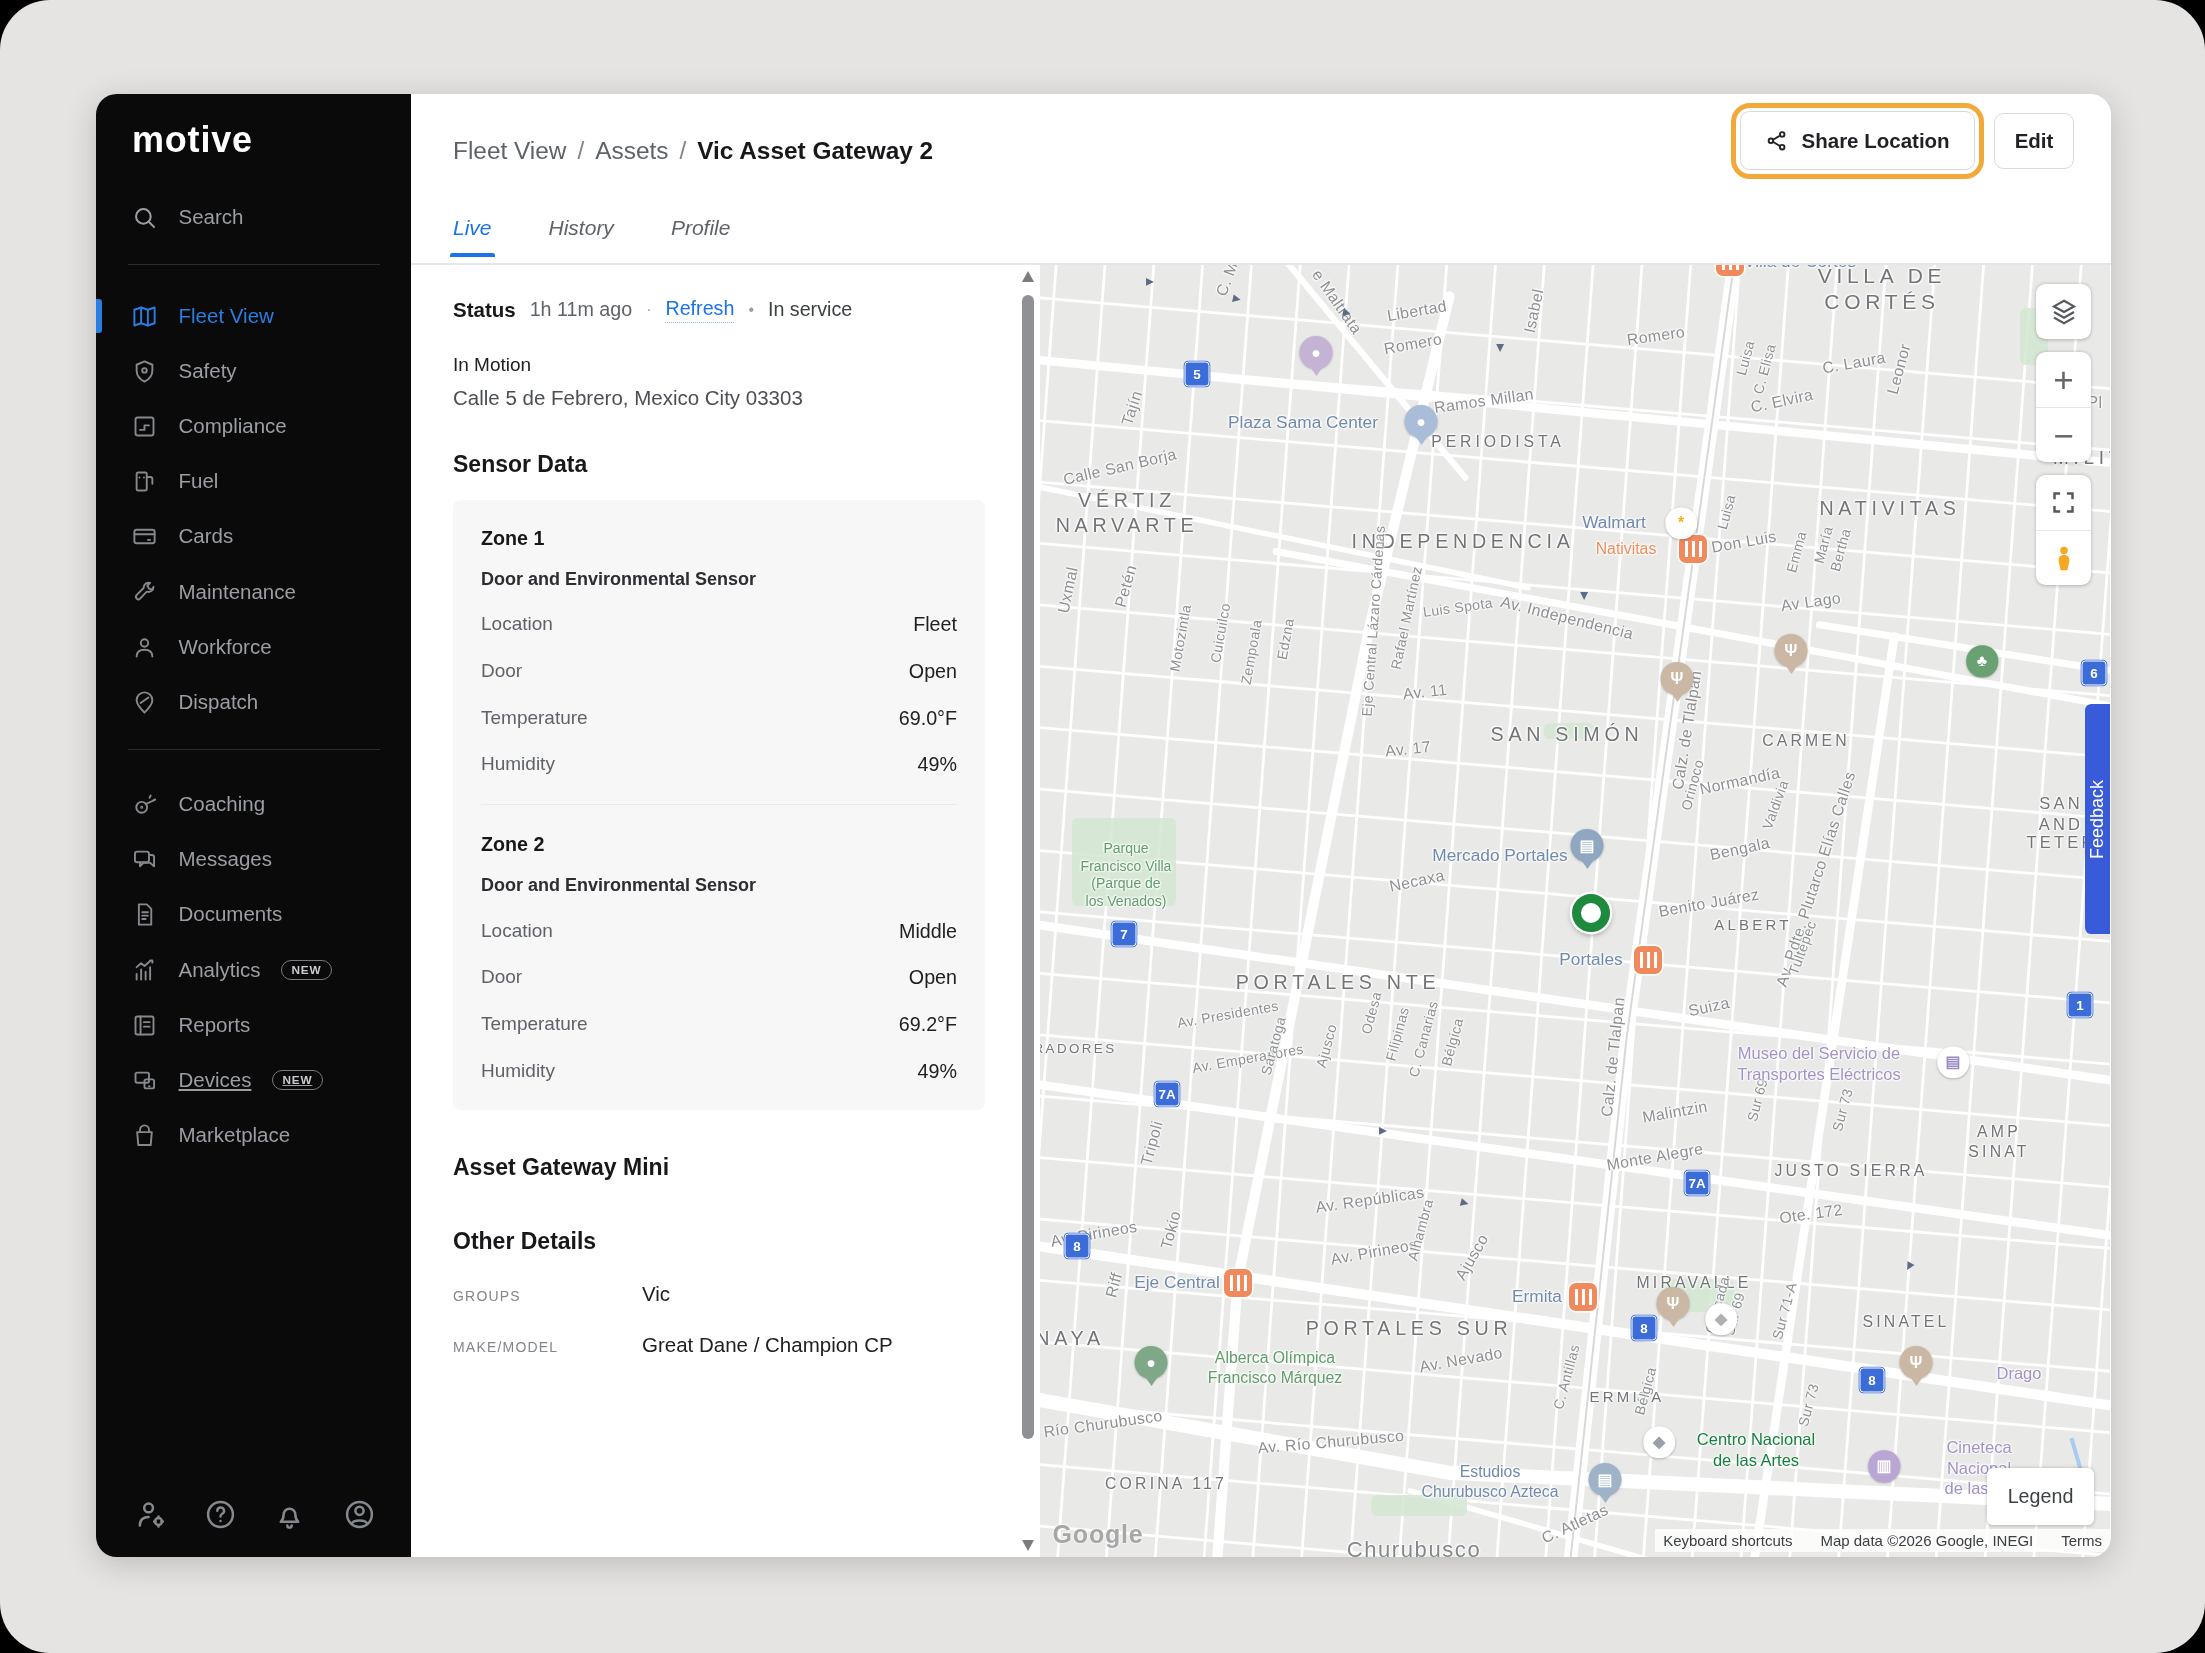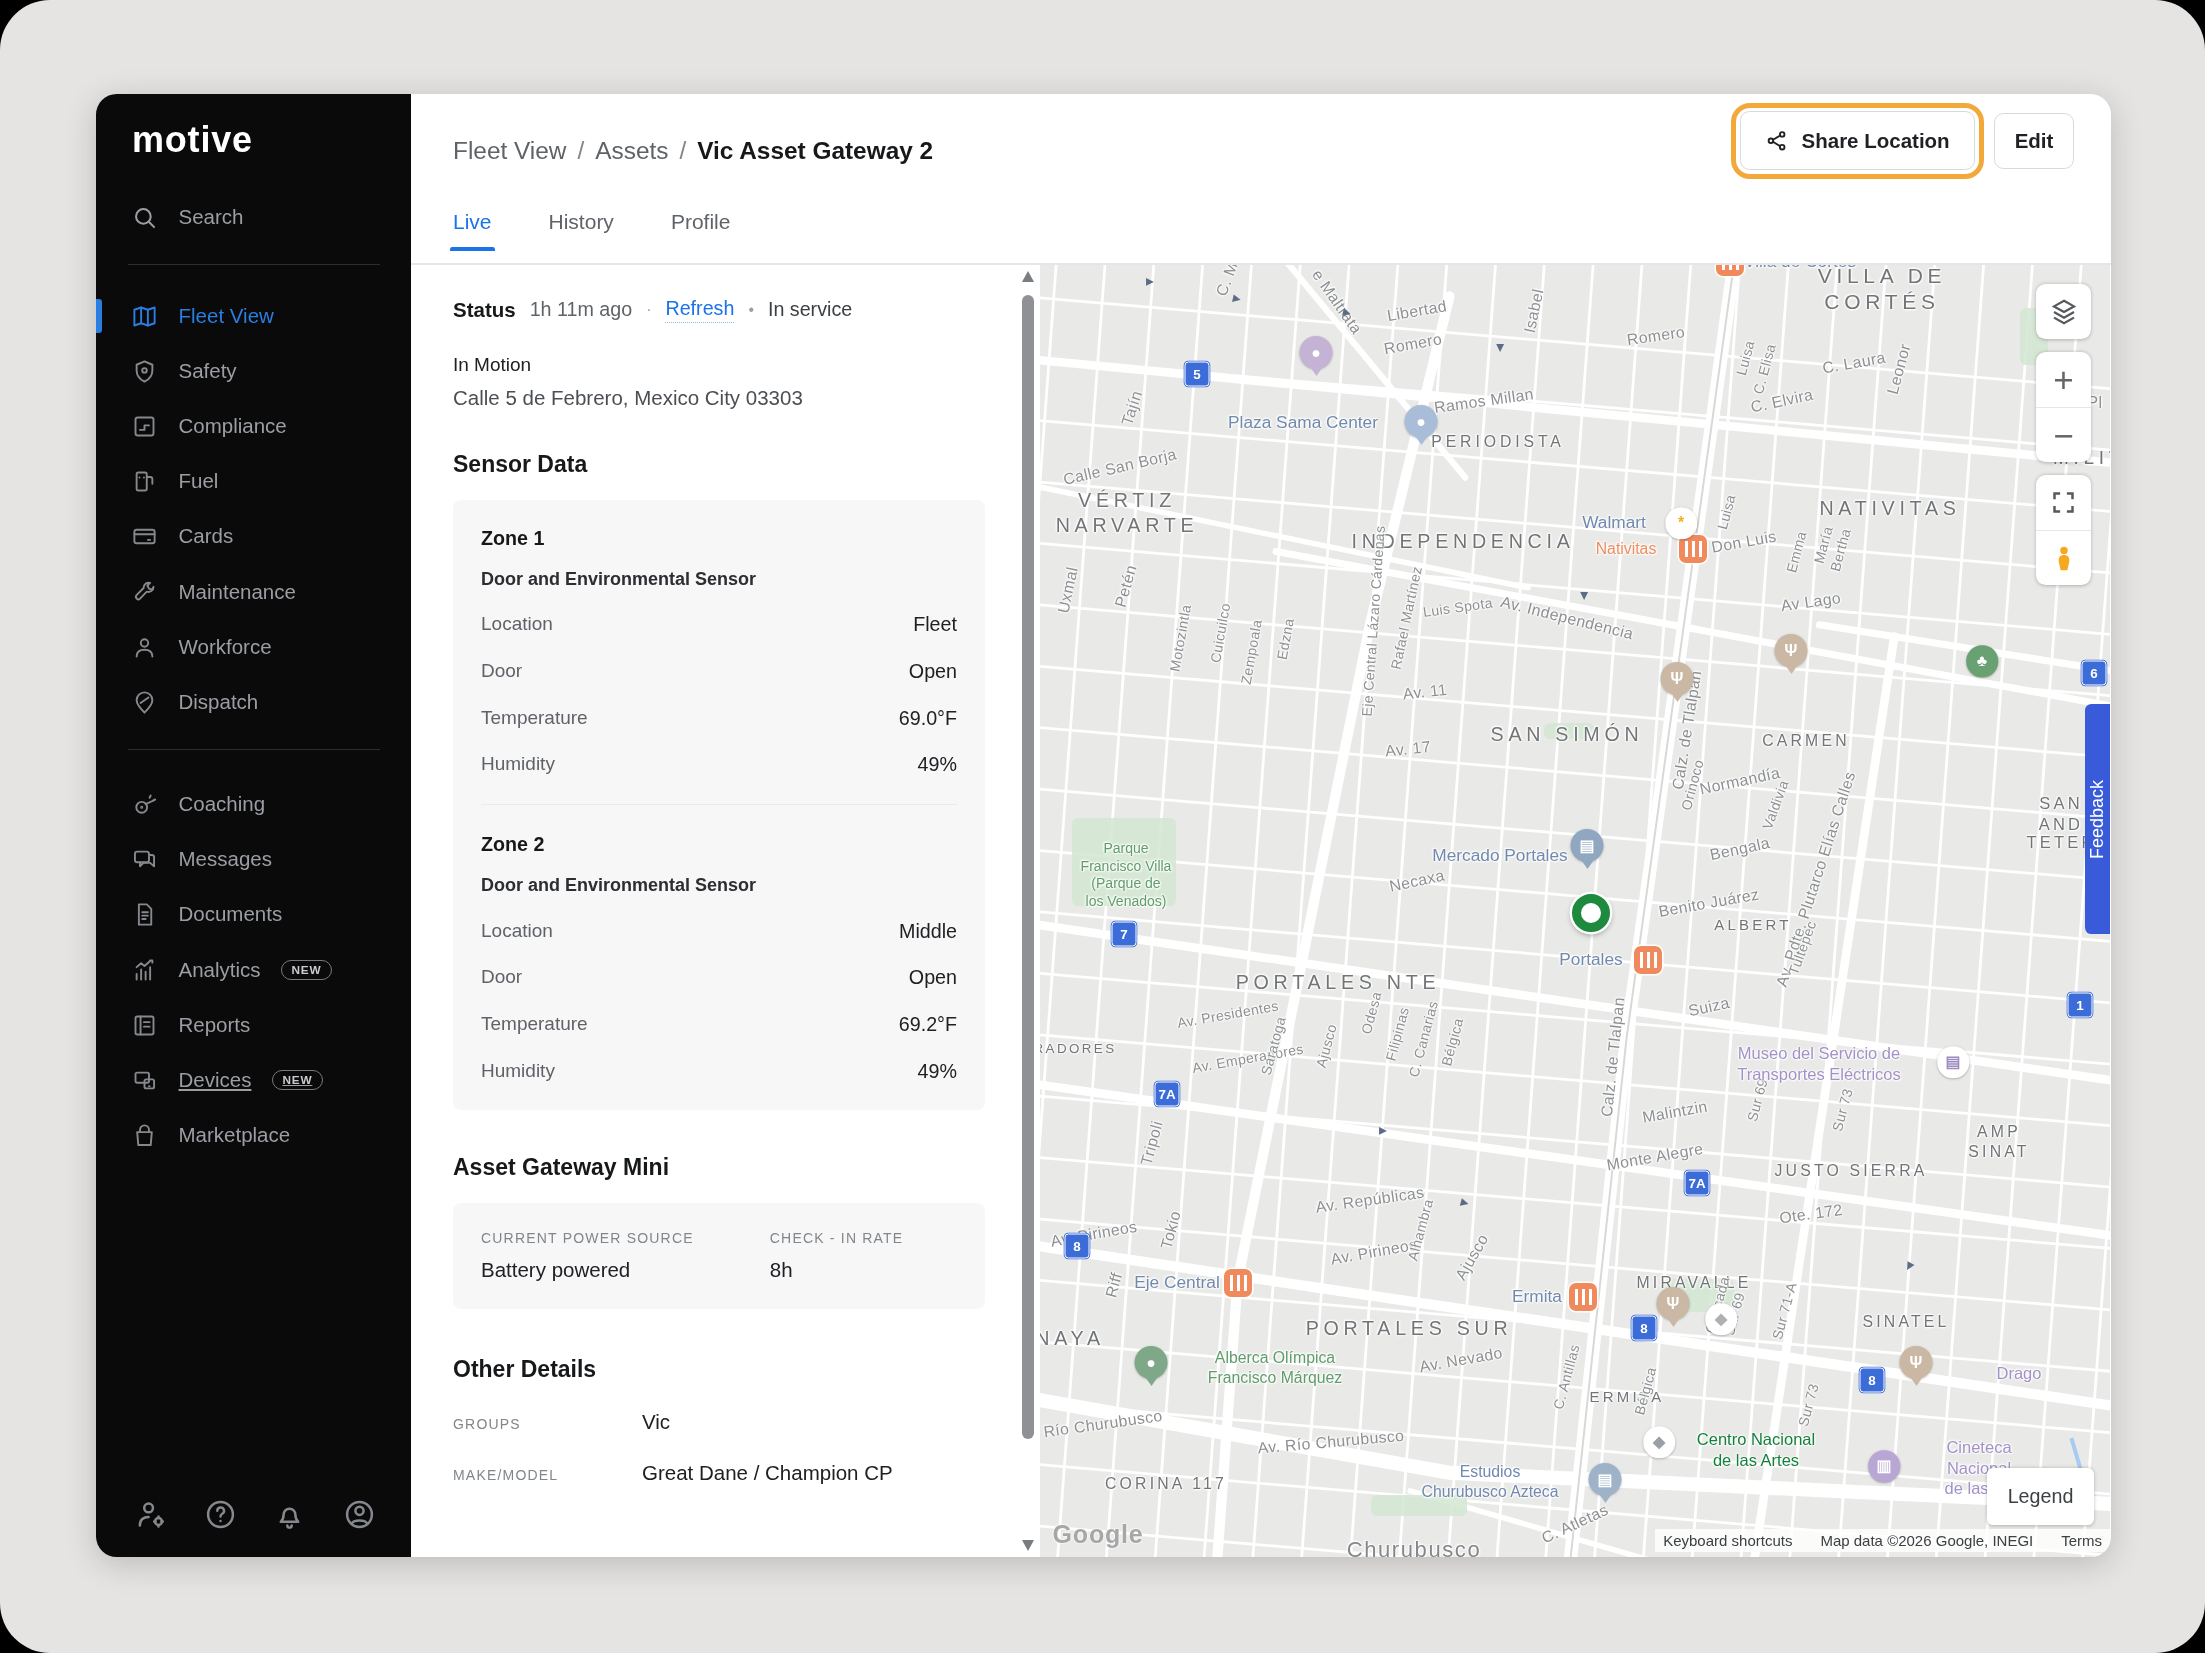--- a/index.html
+++ b/index.html
@@ -24,21 +24,21 @@
   .crumbs { position:absolute; left:357px; top:43px; font-size:24.4px; color:#5f6368; }
   .crumbs .sep { margin:0 11px; color:#80868b; }
   .crumbs .title { color:#17181a; font-weight:bold; }
   .hl-ring { position:absolute; left:1635px; top:8.7px; width:253px; height:76px; border:5.5px solid #f3a93a; border-radius:19px; display:flex; align-items:center; justify-content:center; }
   .btn { background:#fff; border:1.6px solid #d7d9dc; border-radius:9.5px; font-size:20.5px; font-weight:bold; color:#1f2124; display:flex; align-items:center; justify-content:center; gap:12.6px; cursor:pointer; }
   .share-btn { width:235px; height:59px; }
   .share-btn svg { width:23.6px; height:23.6px; }
   .edit-btn { position:absolute; left:1898px; top:19px; width:80px; height:56px; }
 
   
-  .tabs { position:absolute; left:357px; top:116px; display:flex; gap:57px; font-size:21px; color:#5f6368; }
+  .tabs { position:absolute; left:357px; top:122px; display:flex; gap:57px; font-size:21px; color:#5f6368;font-style:italic; }
   .tab { padding-bottom:17.3px; cursor:pointer; position:relative; }
   .tab.active { color:#1a73e8; }
   .tab.active::after { content:""; position:absolute; left:-3.2px; right:-3.2px; bottom:0; height:3.9px; background:#1a73e8; border-radius:2.4px 2.4px 0 0; }
   .tabline { position:absolute; left:315px; top:169px; width:1700px; height:1.6px; background:#e4e6e8; }
 
   
   .panel { position:absolute; left:315px; top:171px; width:610px; height:1292px; background:#fff; overflow:hidden; padding:20.5px 36px 0 42px; }
   .statusrow { font-size:19.7px; color:#3c4043; display:flex; align-items:center; gap:14px; margin-top:11px; }
   .statusrow b { color:#17181a; font-size:20.5px; }
   .dim { color:#5f6368; }
@@ -334,30 +334,20 @@
       <span class="zl">Temperature</span>
       <span class="zv">69.2°F</span>
             </div>
             <div class="zrow">
       <span class="zl">Humidity</span>
       <span class="zv">49%</span>
             </div>
           </div>
         </div>
     <div class="h3 gw-h">Asset Gateway Mini</div>
-    <div class="card gwcard">
-      <div>
-        <div class="caps">CURRENT POWER SOURCE</div>
-        <div class="gwv">Battery powered</div>
-      </div>
-      <div>
-        <div class="caps">CHECK - IN RATE</div>
-        <div class="gwv">8h</div>
-      </div>
-    </div>
     <div class="h3 oth-h">Other Details</div>
     <div id="otherrows">
           <div class="orow">
             <span class="caps">GROUPS</span>
     <span class="ov">Vic</span>
           </div>
           <div class="orow">
             <span class="caps">MAKE/MODEL</span>
     <span class="ov">Great Dane / Champion CP</span>
           </div>

